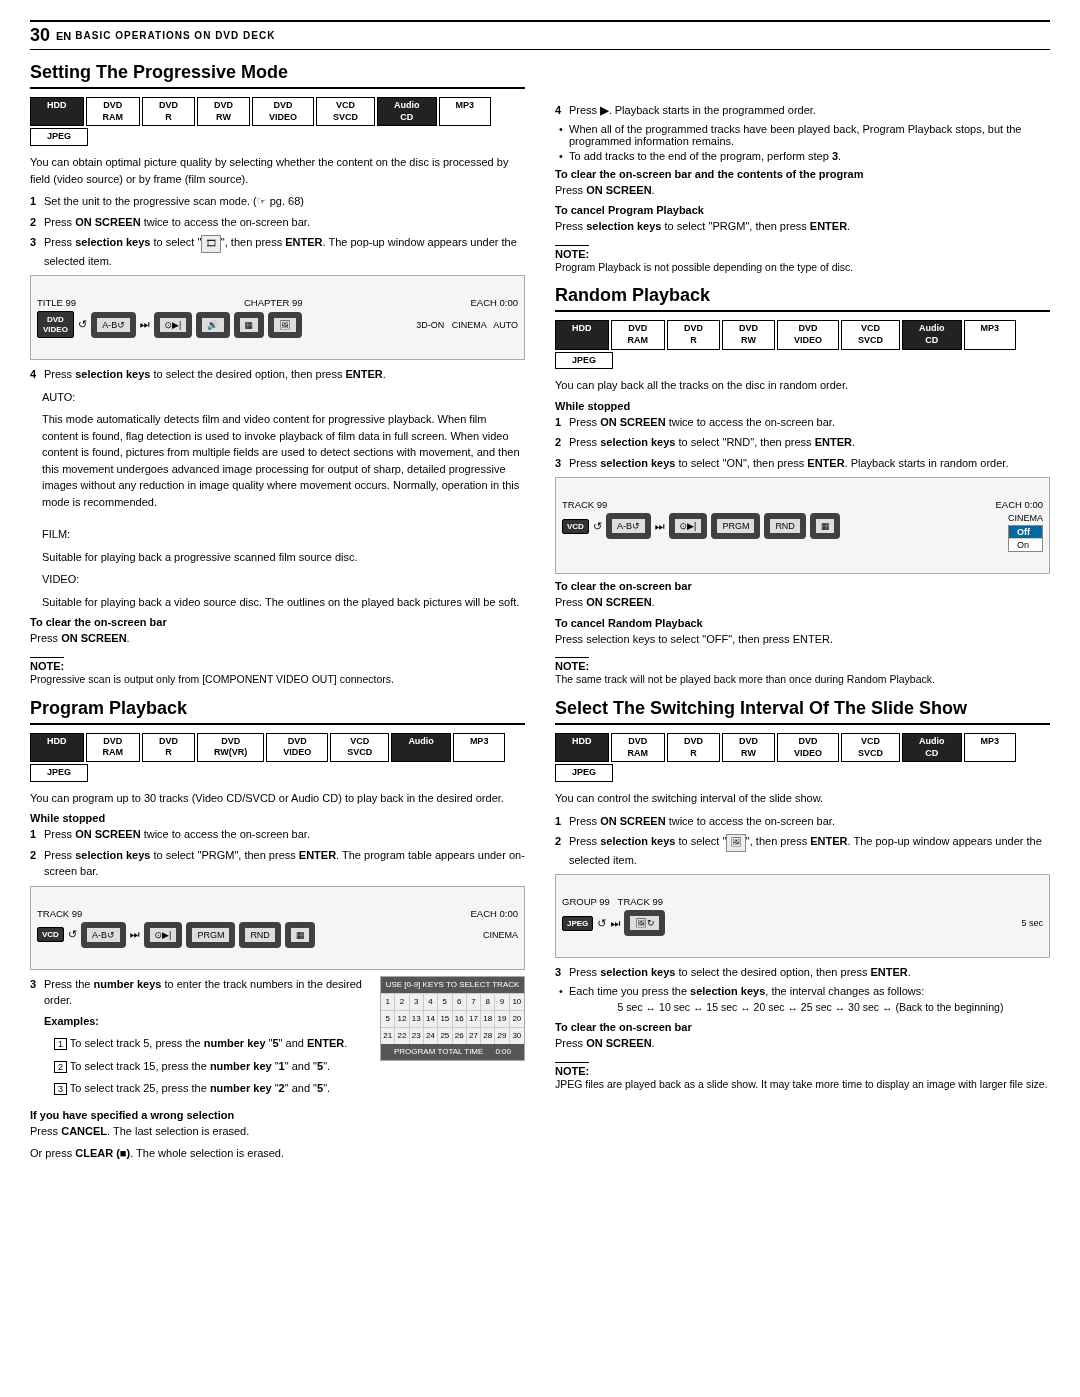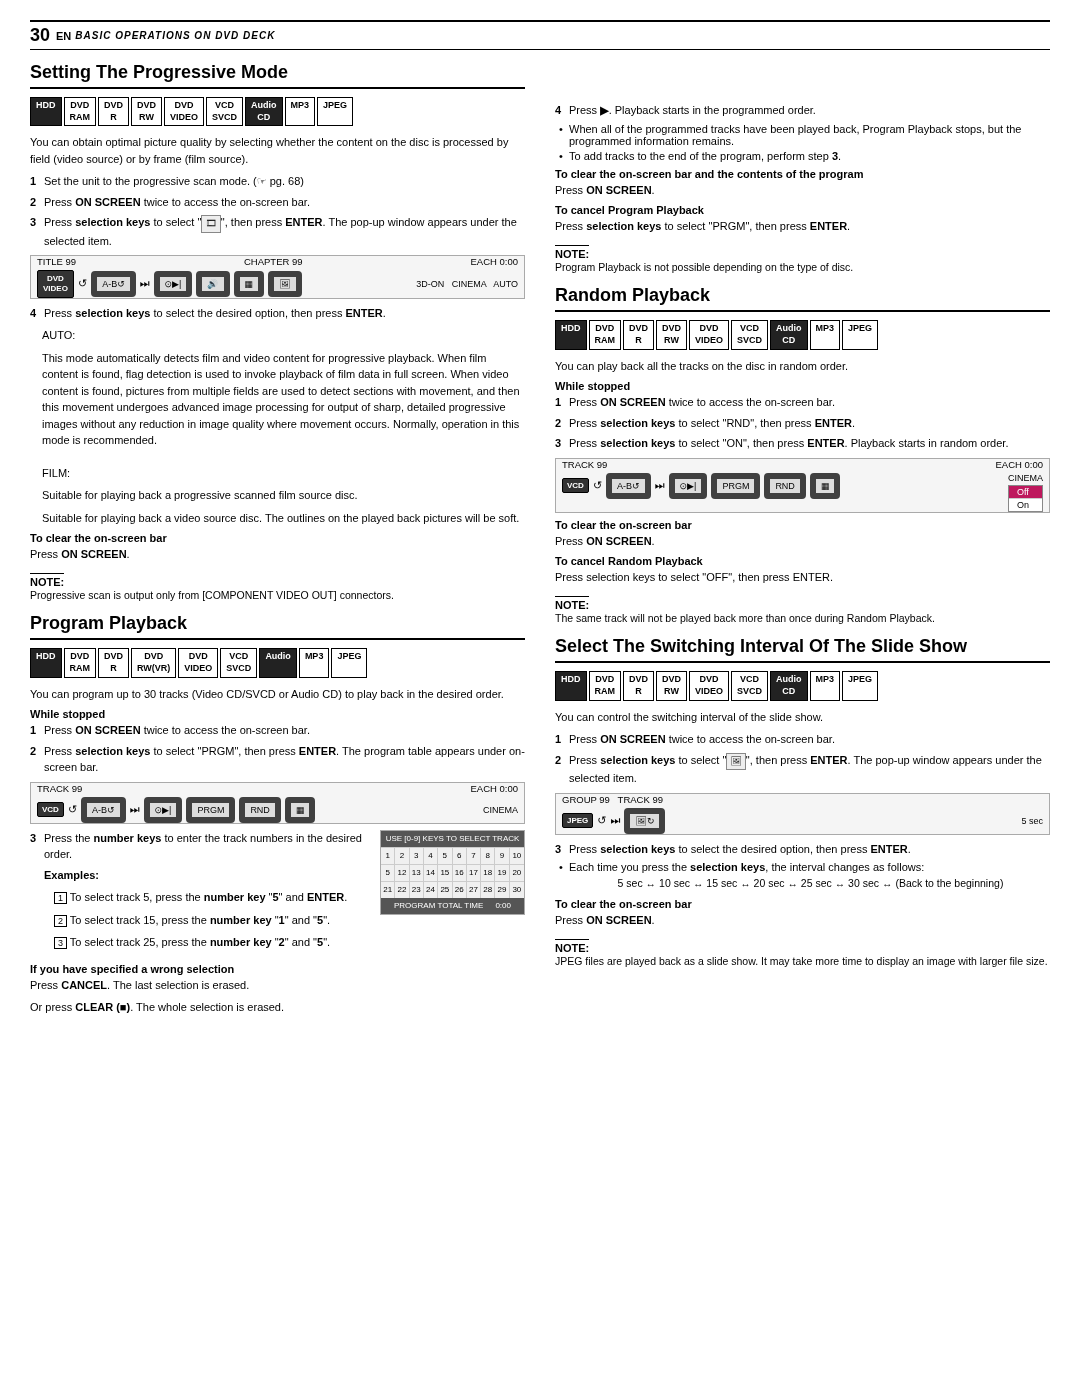--- a/index.html
+++ b/index.html
@@ -20,21 +20,20 @@
       display: flex;
       align-items: center;
     }
     .page-num {
       font-size: 18px;
       font-weight: bold;
       margin-right: 6px;
     }
     .page-subtitle {
       font-size: 10px;
-      font-style: italic;
       font-weight: bold;
       letter-spacing: 1px;
     }
     .two-col {
       display: grid;
       grid-template-columns: 1fr 1fr;
       gap: 0 30px;
     }
     .section-title {
       font-size: 18px;
@@ -44,21 +43,21 @@
       margin-bottom: 8px;
     }
     .disc-badges {
       display: flex;
       gap: 2px;
       margin-bottom: 8px;
       flex-wrap: wrap;
     }
     .badge {
       border: 1.5px solid #000;
-      padding: 2px 5px;
+      padding: 2px 16px;
       font-size: 9px;
       font-weight: bold;
       line-height: 1.3;
       text-align: center;
     }
     .badge.dark {
       background: #222;
       color: #fff;
     }
     .badge.audio {
@@ -72,21 +71,21 @@
     .bold { font-weight: bold; }
     .note-label { font-weight: bold; font-size: 11px; border-top: 1.5px solid #000; padding-top: 2px; margin-top: 4px; display: inline-block; }
     .note-block { margin-top: 4px; margin-bottom: 6px; }
     .note-block p { font-size: 10.5px; }
     .sub-heading { font-weight: bold; font-size: 11px; margin-bottom: 2px; margin-top: 6px; }
     .indent { padding-left: 12px; }
     .screen-bar {
       border: 1px solid #aaa;
       background: #f5f5f5;
       margin: 6px 0;
-      padding: 0 6px;
+      padding: 21px 6px;
     }
     .screen-bar-top {
       display: flex;
       justify-content: space-between;
       font-size: 9.5px;
       margin-bottom: 3px;
     }
     .ctrl-btn {
       border: 6px solid #404040;
       background: #ddd;
@@ -128,21 +127,21 @@
       border: 1px solid #888;
       font-size: 9px;
       background: #fff;
       margin-top: 2px;
     }
     .on-off-item {
       padding: 1px 8px;
       border-bottom: 1px solid #ccc;
     }
     .on-off-item:last-child { border-bottom: none; }
-    .on-off-item.selected { background: #be185d; color: #fff; }
+    .on-off-item.selected { background: #0369a1; color: #fff; font-weight: bold; }
     .num-grid {
       border: 1px solid #aaa;
       background: #f0f0f0;
       float: right;
       margin-left: 8px;
       width: 145px;
     }
     .num-grid-header {
       background: #555;
       color: #fff;
@@ -283,20 +282,21 @@
       <div class="step">
         <span class="step-num">4</span>
         <span>Press <span class="bold">selection keys</span> to select the desired option, then press <span class="bold">ENTER</span>.</span>
       </div>
 
       <div style="margin-top:6px;">
         <p><span class="indent">AUTO:</span></p>
         <p class="indent">This mode automatically detects film and video content for progressive playback. When film content is found, flag detection is used to invoke playback of film data in full screen. When video content is found, pictures from multiple fields are used to detect sections with movement, and then this movement undergoes advanced image processing for output of sharp, detailed progressive images without any reduction in image quality where movement occurs. Normally, operation in this mode is recommended.</p>
         <p style="margin-top:16px;"><span class="indent">FILM:</span></p>
         <p class="indent">Suitable for playing back a progressive scanned film source disc.</p>
+        <p style="margin-top:4px;"><span class="indent">VIDEO:</span></p>
         <p class="indent">Suitable for playing back a video source disc. The outlines on the played back pictures will be soft.</p>
       </div>
 
       <div class="sub-heading">To clear the on-screen bar</div>
       <p>Press <span class="bold">ON SCREEN</span>.</p>
 
       <div class="note-block">
         <span class="note-label">NOTE:</span>
         <p>Progressive scan is output only from [COMPONENT VIDEO OUT] connectors.</p>
       </div>

